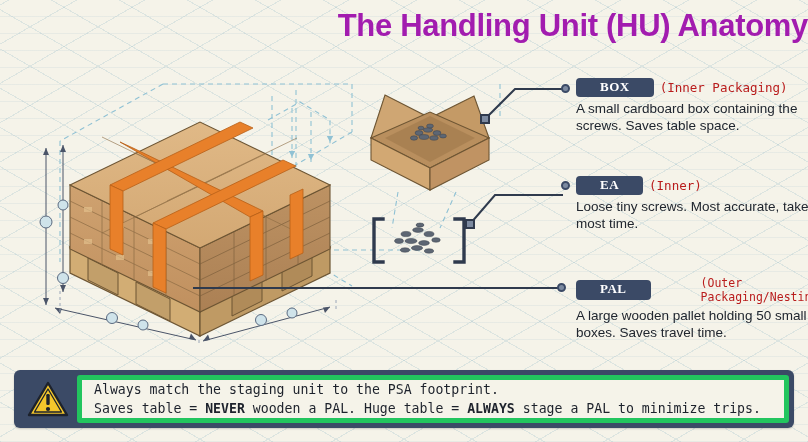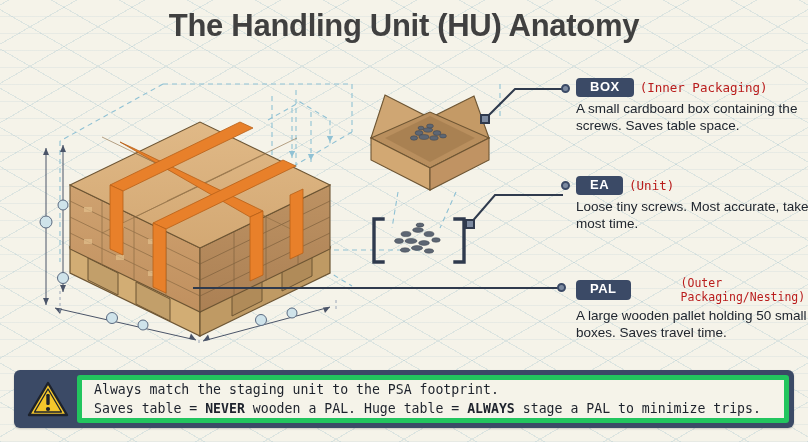--- a/index.html
+++ b/index.html
@@ -24,35 +24,35 @@
   .grid2{
     position:absolute;inset:0;
     background-image:
       repeating-linear-gradient(0deg, rgba(140,175,195,.13) 0 1px, transparent 1px 17px);
     pointer-events:none;
   }
 
   
   #title{
     position:absolute;top:8px;left:0;width:808px;
-    text-align:center;
+    text-align:right;
     font-size:31px;font-weight:bold;
     letter-spacing:-.3px;
-    color:#404040;
+    color:#a21caf;
     font-family:"Liberation Sans", sans-serif;
   }
 
   
   .ann{position:absolute;width:246px;}
   .ann .hdr{display:flex;align-items:center;gap:6px;margin-bottom:3px;}
   .badge{
     background:#3b4a66;color:#fff;
-    font-family:Liberation Sans, sans-serif;
+    font-family:Liberation Serif, serif;
     font-size:13px;font-weight:bold;
-    padding:1px 14px 2px;border-radius:4px;
+    padding:1px 24px 2px;border-radius:4px;
     letter-spacing:.5px;line-height:1.25;
   }
   .sub{
     font-family:"DejaVu Sans Mono", monospace;
     font-size:12.5px;color:#b91c1c;
   }
   .desc{
     font-size:13.5px;line-height:1.26;color:#20262f;
     font-family:"Liberation Sans", sans-serif;
   }
@@ -312,21 +312,21 @@
       <span class="badge">BOX</span>
       <span class="sub">(Inner Packaging)</span>
     </div>
     <div class="desc">A small cardboard box containing the screws. Saves table space.</div>
   </div>
 
   <div class="dot" id="dot-ea"></div>
   <div class="ann" id="ann-ea">
     <div class="hdr">
       <span class="badge">EA</span>
-      <span class="sub">(Unit)</span>
+      <span class="sub">(Inner)</span>
     </div>
     <div class="desc">Loose tiny screws. Most accurate, takes most time.</div>
   </div>
 
   <div class="dot" id="dot-pal"></div>
   <div class="ann" id="ann-pal">
     <div class="hdr">
       <span class="badge">PAL</span>
       <span class="sub">(Outer Packaging/Nesting)</span>
     </div>

